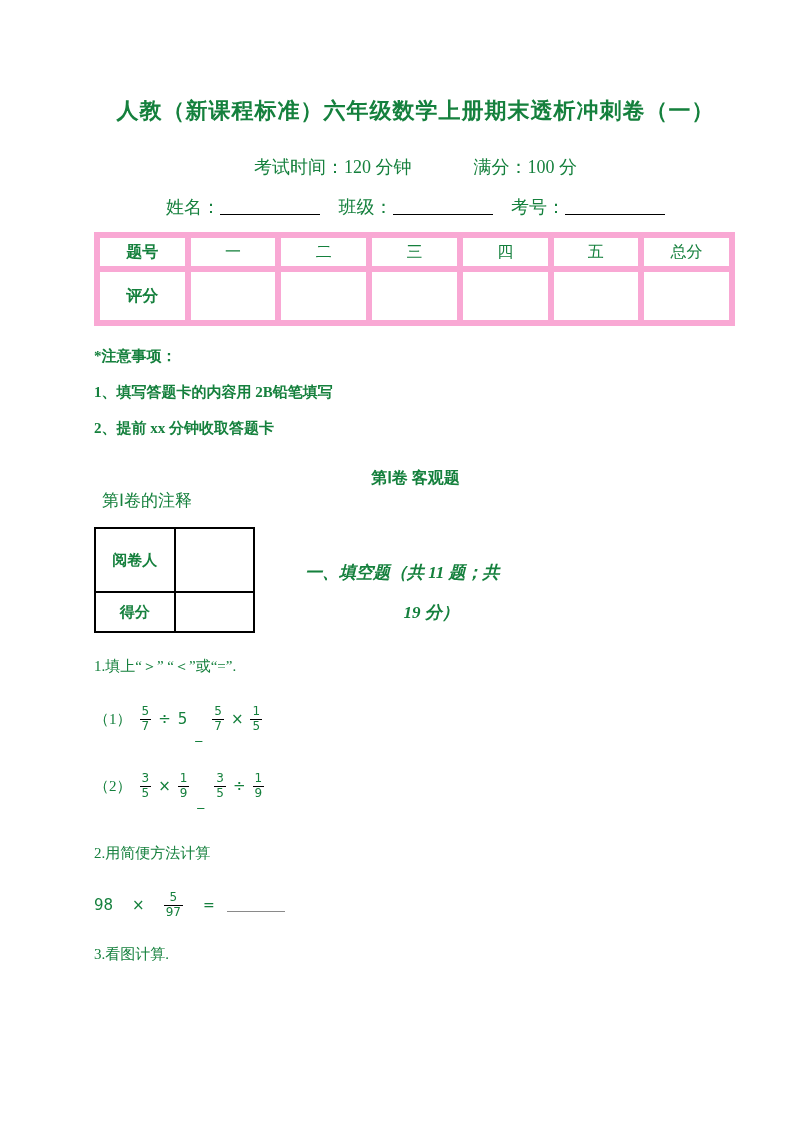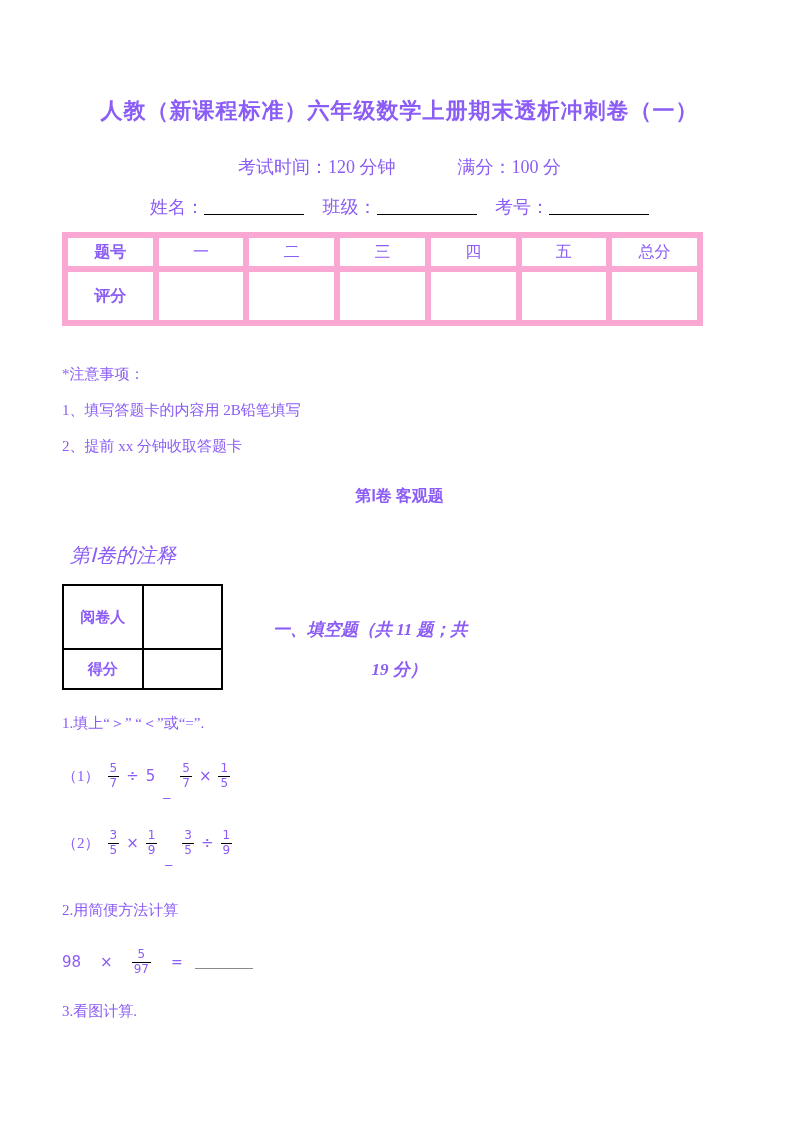--- a/index.html
+++ b/index.html
@@ -3,23 +3,23 @@
 <meta charset="utf-8">
 <style>
   * { margin: 0; padding: 0; box-sizing: border-box; }
   html, body { background: #e8e8e8; }
   .page {
     position: relative;
     width: 793px;
     height: 1122px;
     margin: 0 auto;
     background: #ffffff;
-    color: #8b5cf6;
+    color: #15803d;
     font-family: "Liberation Serif", serif;
-    padding: 96px 56px 40px 62px;
+    padding: 96px 56px 40px 94px;
     overflow: hidden;
   }
   .title {
     text-align: center;
     font-size: 22px;
     font-weight: bold;
     letter-spacing: 1px;
   }
   .subtitle {
     text-align: center;
@@ -55,30 +55,30 @@
     table-layout: fixed;
   }
   table.score-table td {
     border: 6px solid #f9a8d4;
     text-align: center;
     font-size: 16px;
     height: 34px;
   }
   table.score-table tr:last-child td { height: 54px; }
   table.score-table td:first-child { font-weight: bold; }
-  .notes { margin-top: 39px; font-size: 15px; }
+  .notes { margin-top: 21px; font-size: 15px; font-weight: bold; }
   .notes p { margin-top: 0; }
   .notes p + p { margin-top: 17px; }
   .volume-title {
     text-align: center;
     font-size: 16px;
     font-weight: bold;
     margin-top: 30px;
   }
-  .volume-note { font-size: 20px; margin-top: 35px; padding-left: 8px; font-style: italic; }
+  .volume-note { font-size: 17px; padding-left: 8px; }
   .grader-row { display: flex; align-items: flex-end; margin-top: 15px; gap: 38px; }
   table.grader-table {
     border-collapse: collapse;
     width: 161px;
     table-layout: fixed;
     flex: none;
   }
   table.grader-table td {
     border: 2px solid #000;
     text-align: center;

